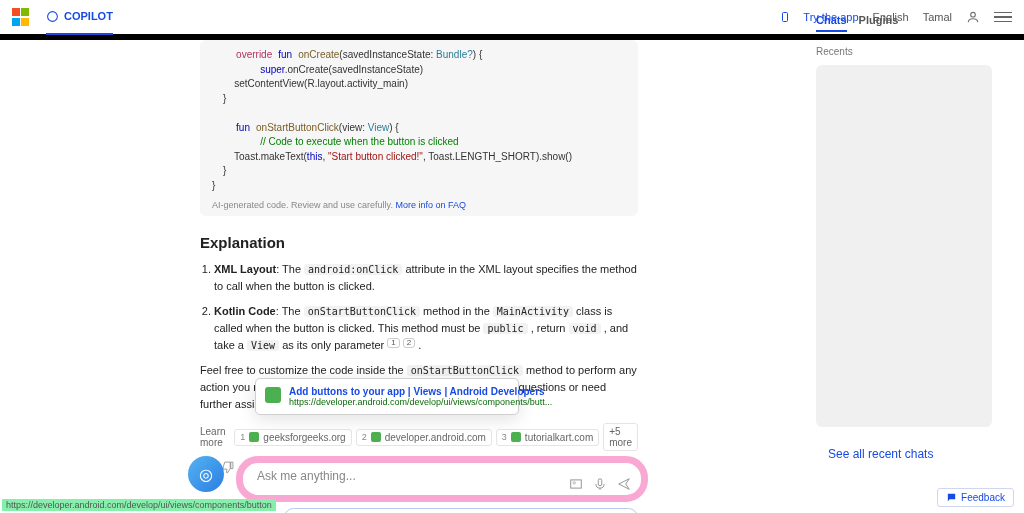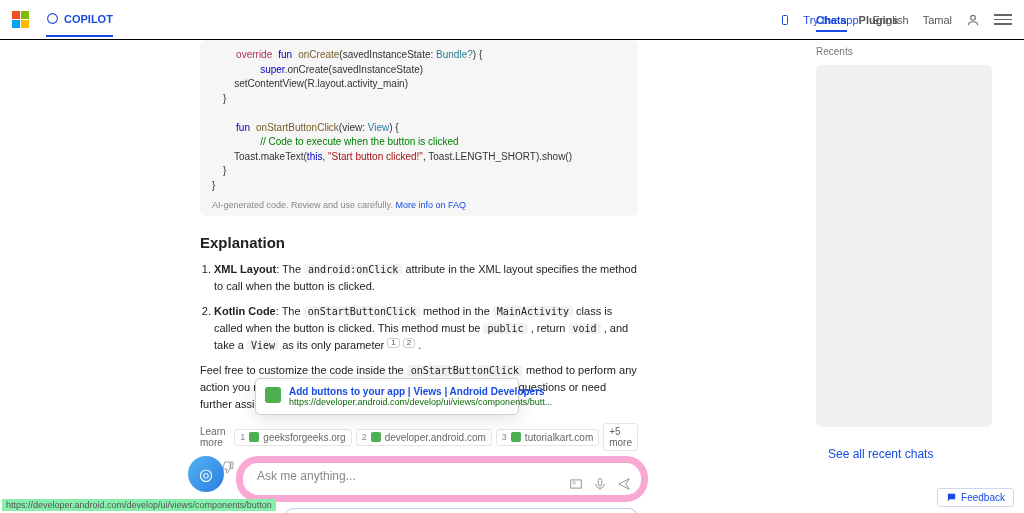--- a/index.html
+++ b/index.html
@@ -1,17 +1,17 @@
 <!DOCTYPE html>
 <html><head>
 <meta charset="utf-8">
 <style>
   *{box-sizing:border-box;margin:0;padding:0;font-family:"Segoe UI",Arial,sans-serif}
   body{width:1024px;height:513px;background:#fff;overflow:hidden;position:relative;font-size:12px;color:#222}
-  .topbar{height:40px;display:flex;align-items:center;padding:0 12px;border-bottom:1px solid #000000}
+  .topbar{height:40px;display:flex;align-items:center;padding:0 12px;border-bottom:6px solid #000000}
   .ms-logo{display:flex;flex-wrap:wrap;width:18px;height:18px;gap:1px;margin-right:16px}
   .ms-logo span{width:8px;height:8px}
   .r{background:#f25022}.g{background:#7fba00}.b{background:#00a4ef}.y{background:#ffb900}
   .mode-tabs{display:flex;gap:14px;font-size:11px}
   .mode-tab{display:flex;align-items:center;gap:5px;padding:10px 0;cursor:pointer;color:#555}
   .mode-tab svg{width:13px;height:13px}
   .mode-tab.active{color:#174ae4;border-bottom:2px solid #174ae4;font-weight:600}
   .top-right{margin-left:auto;display:flex;align-items:center;gap:14px;font-size:11px;color:#555}
   .top-right .tryapp{display:flex;align-items:center;gap:12px;color:#174ae4;cursor:pointer}
   .hamb{width:18px;display:flex;flex-direction:column;gap:3px;cursor:pointer}

